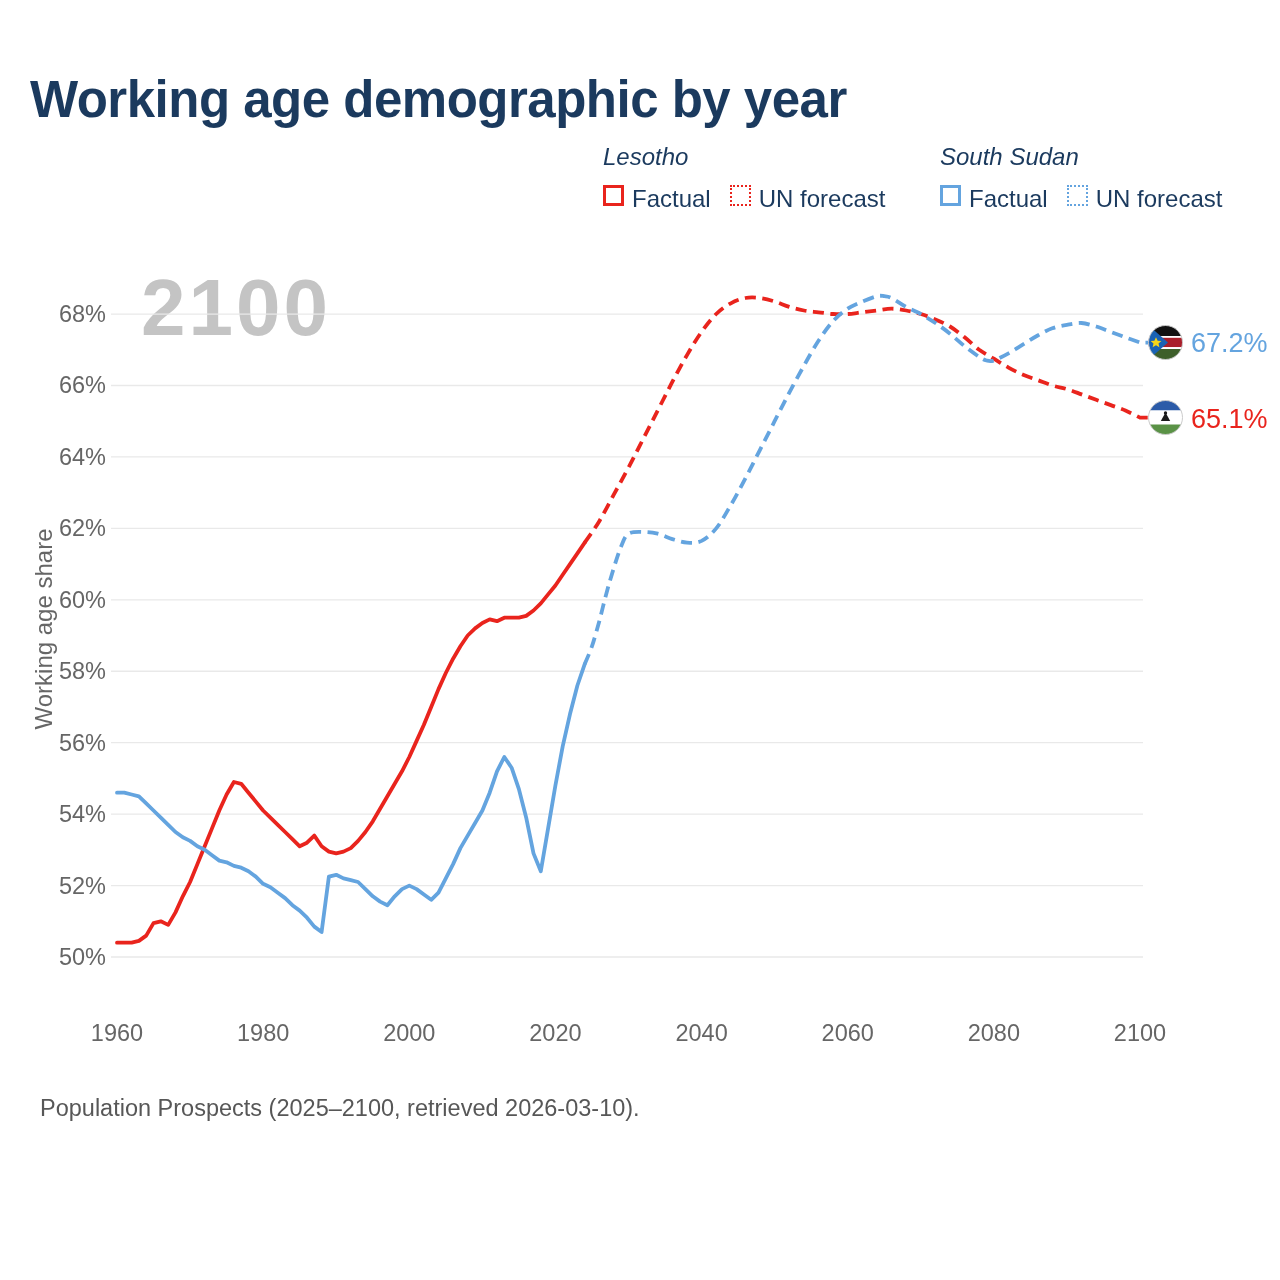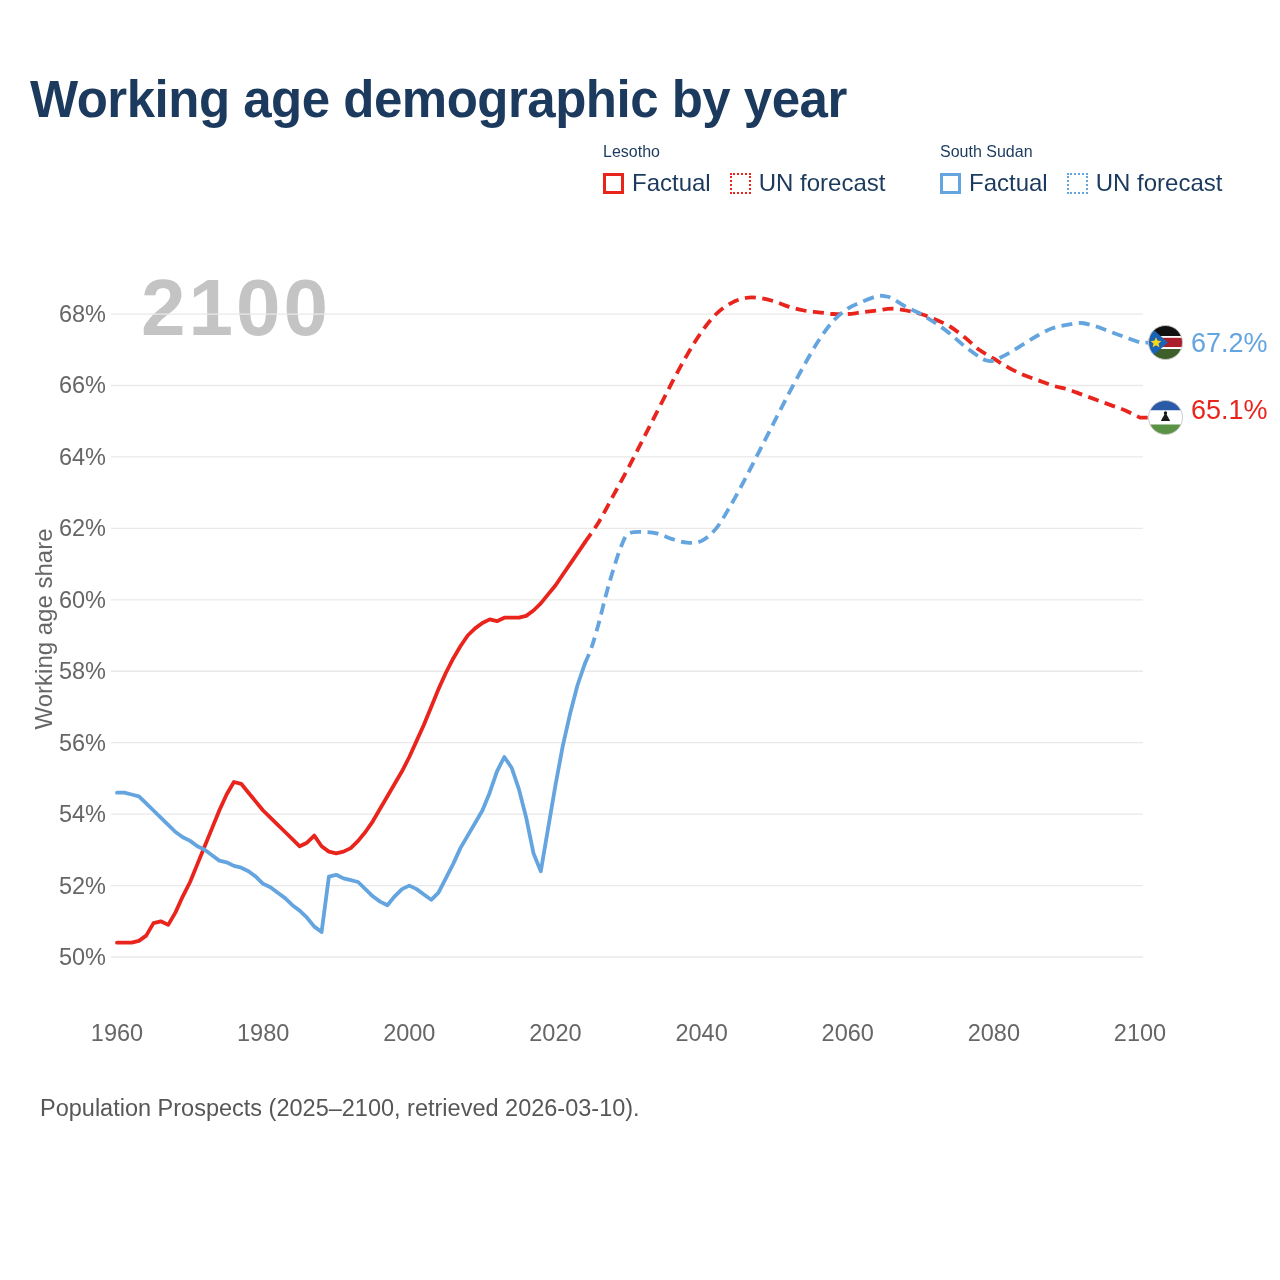--- a/index.html
+++ b/index.html
@@ -8,43 +8,43 @@
     background:#ffffff;font-family:"Liberation Sans",sans-serif;
   }
   .title{
     position:absolute;left:30px;top:70px;
     font-size:51px;font-weight:700;letter-spacing:-0.5px;
     color:var(--c-title);
   }
   .legend-group{position:absolute;top:143px;}
   #legend-lesotho{left:603px;}
   #legend-southsudan{left:940px;}
-  .legend-country{font-size:16px;color:var(--c-title);margin-bottom:8px;}
+  .legend-country{font-size:24px;color:var(--c-title);margin-bottom:14px;font-style:italic;}
   .legend-row{display:flex;align-items:center;}
-  .legend-item{display:flex;align-items:center;margin-right:19px;}
+  .legend-item{display:flex;margin-right:19px;}
   .swatch{width:21px;height:21px;box-sizing:border-box;margin-right:8px;background:#fff;}
   .sw-solid{border:3px solid;}
   .sw-dotted{border:2px dotted;}
   .sw-red{border-color:var(--c-lesotho);}
   .sw-blue{border-color:var(--c-southsudan);}
   .legend-label{font-size:24px;color:var(--c-title);white-space:nowrap;}
   .watermark{
     position:absolute;left:141px;top:268px;line-height:1;
     font-size:80px;font-weight:700;letter-spacing:3px;
     color:var(--c-watermark);
   }
   #chart{position:absolute;left:0;top:0;}
   .ylabel{
     position:absolute;left:44px;top:629px;white-space:nowrap;
     transform:translate(-50%,-50%) rotate(-90deg);
     font-size:24px;color:var(--c-axis);
   }
   .end-label{position:absolute;font-size:27px;line-height:1;white-space:nowrap;}
   #end-ss{left:1191px;top:330px;color:var(--c-southsudan);}
-  #end-ls{left:1191px;top:397px;color:var(--c-lesotho);}
+  #end-ls{left:1191px;top:406px;color:var(--c-lesotho);}
   .flag{position:absolute;width:37px;height:37px;}
   #flag-ss{left:1147px;top:324px;}
   #flag-ls{left:1147px;top:399px;}
   .footer{position:absolute;left:40px;top:1089px;color:var(--c-footer);
     font-size:23.5px;line-height:39px;}
 </style>
 </head>
 <body style="--c-lesotho: #e9241d; --c-southsudan: #64a4df; --c-title: #1b3a5e; --c-axis: #666666; --c-watermark: #c4c4c4; --c-footer: #575757;">
 
 <div class="title">Working age demographic by year</div>

